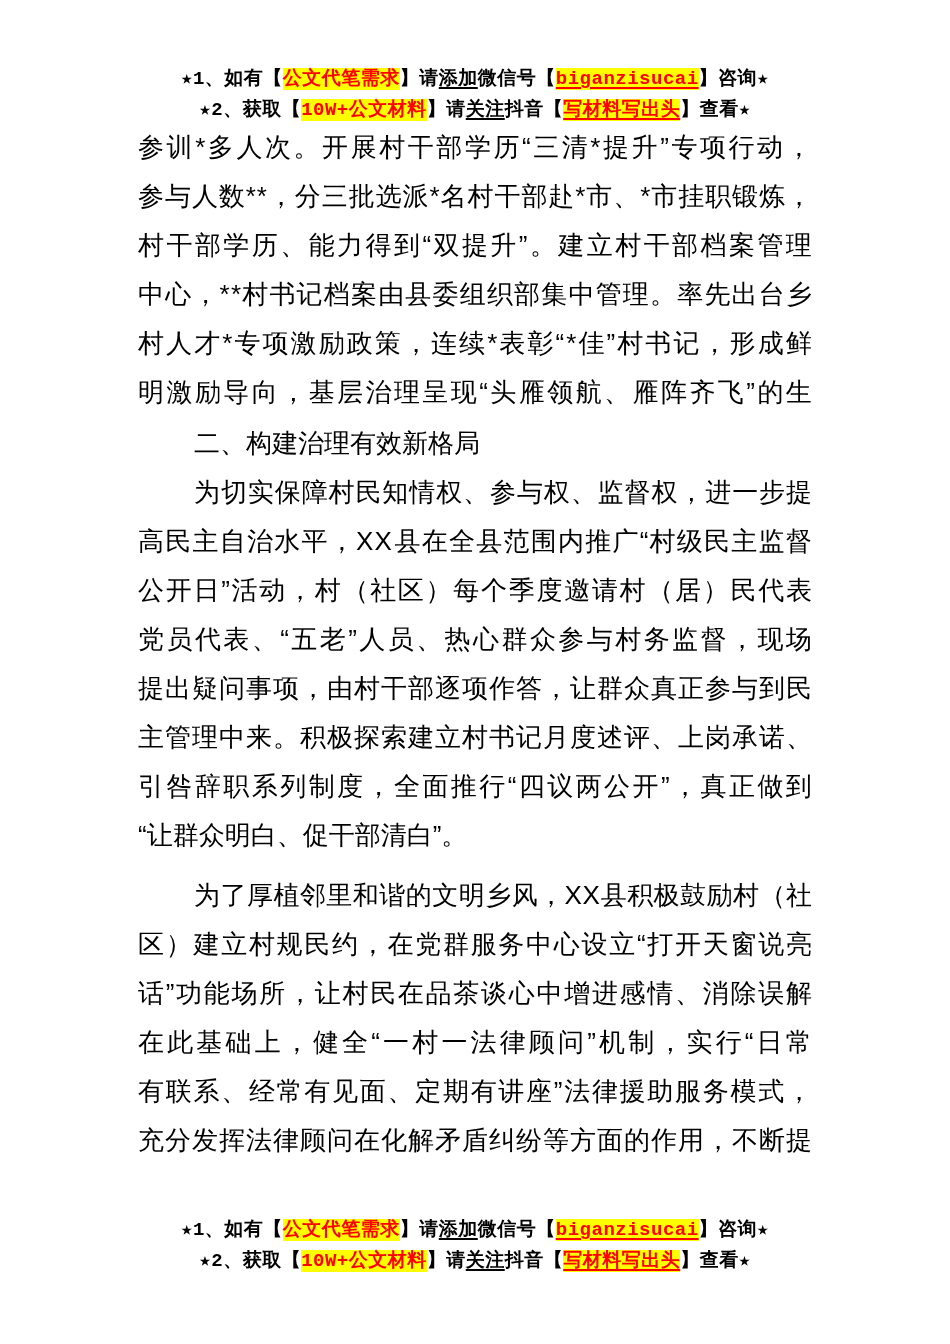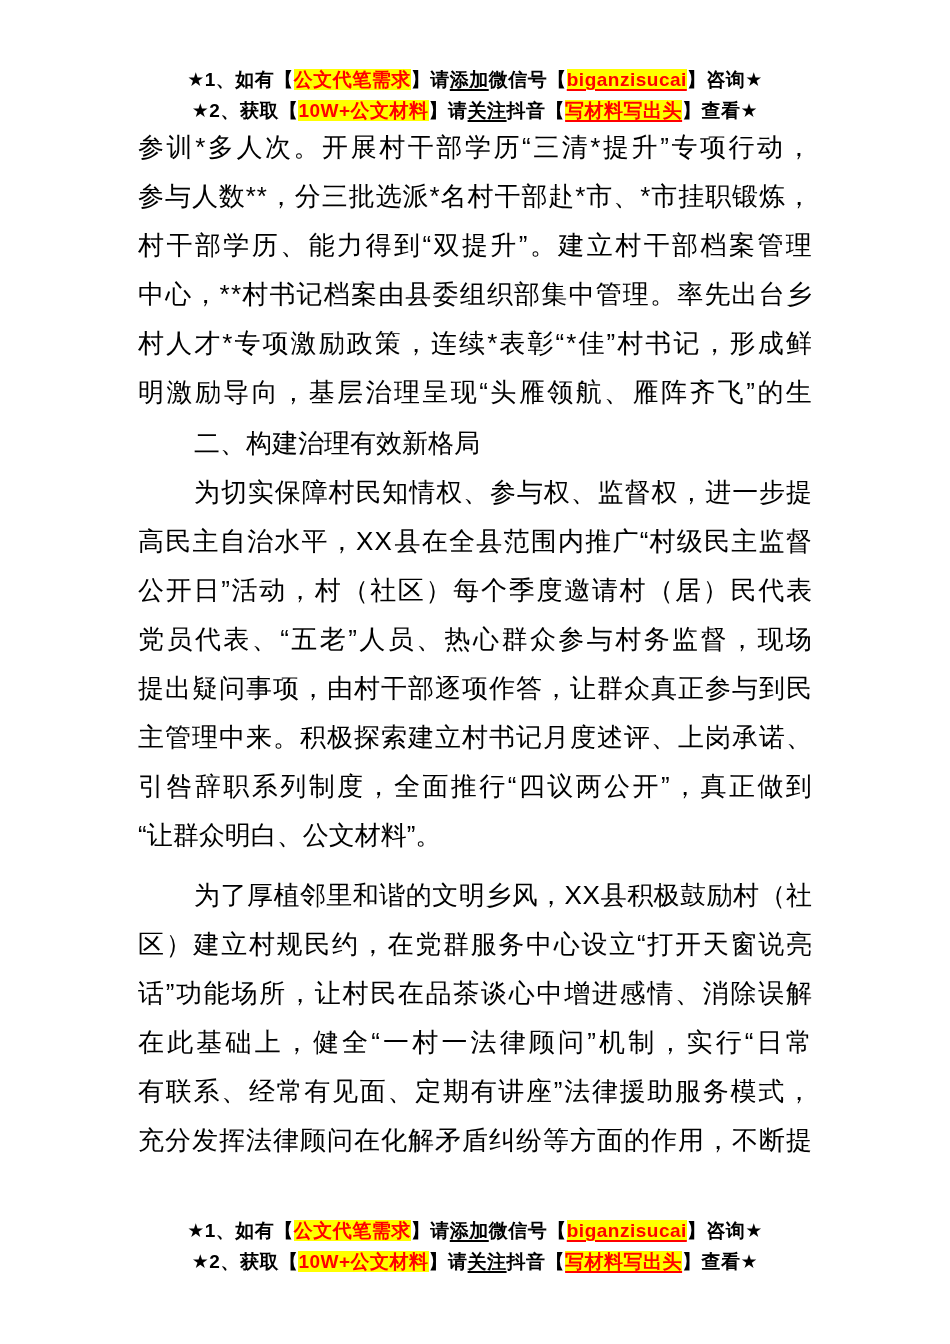--- a/index.html
+++ b/index.html
@@ -18,20 +18,21 @@
   }
   
   .promo {
     position: absolute;
     left: 0; right: 0;
     text-align: center;
     font-weight: 700;
     font-size: 19px;
     line-height: 31px;
     letter-spacing: 0.5px;
+    font-family: Liberation Mono, monospace;
   }
   .promo-top { top: 64px; }
   .promo-bottom { top: 1215px; }
   .seg-plain { color: var(--text, #000); }
   .seg-highlight {
     color: var(--hl-text, #ff0000);
     background: var(--hl-bg, #ffff00);
   }
   .seg-underline {
     color: var(--text, #000);
@@ -439,21 +440,21 @@
           <span>两</span>
           <span>公</span>
           <span>开</span>
           <span>”</span>
           <span>，</span>
           <span>真</span>
           <span>正</span>
           <span>做</span>
           <span>到</span>
         </div>
-        <div class="doc-line plain">“让群众明白、公文材料”。</div>
+        <div class="doc-line plain">“让群众明白、促干部清白”。</div>
       </div>
       <div class="doc-paragraph">
         <div class="doc-line justify indent">
           <span>为</span>
           <span>了</span>
           <span>厚</span>
           <span>植</span>
           <span>邻</span>
           <span>里</span>
           <span>和</span>

